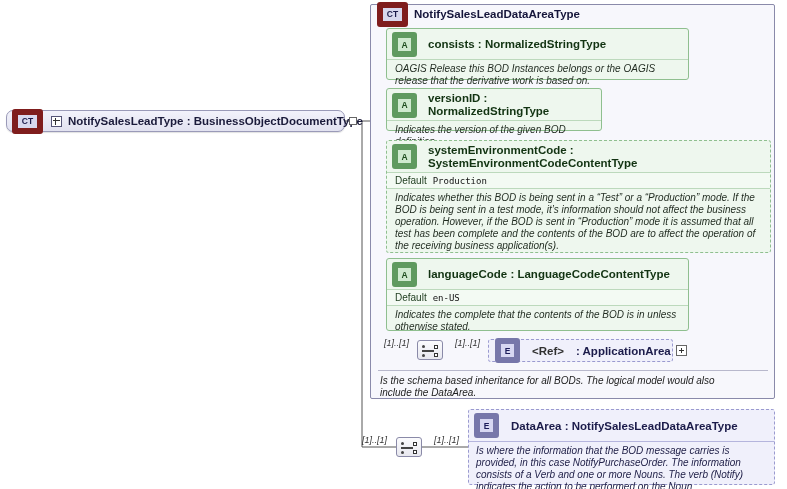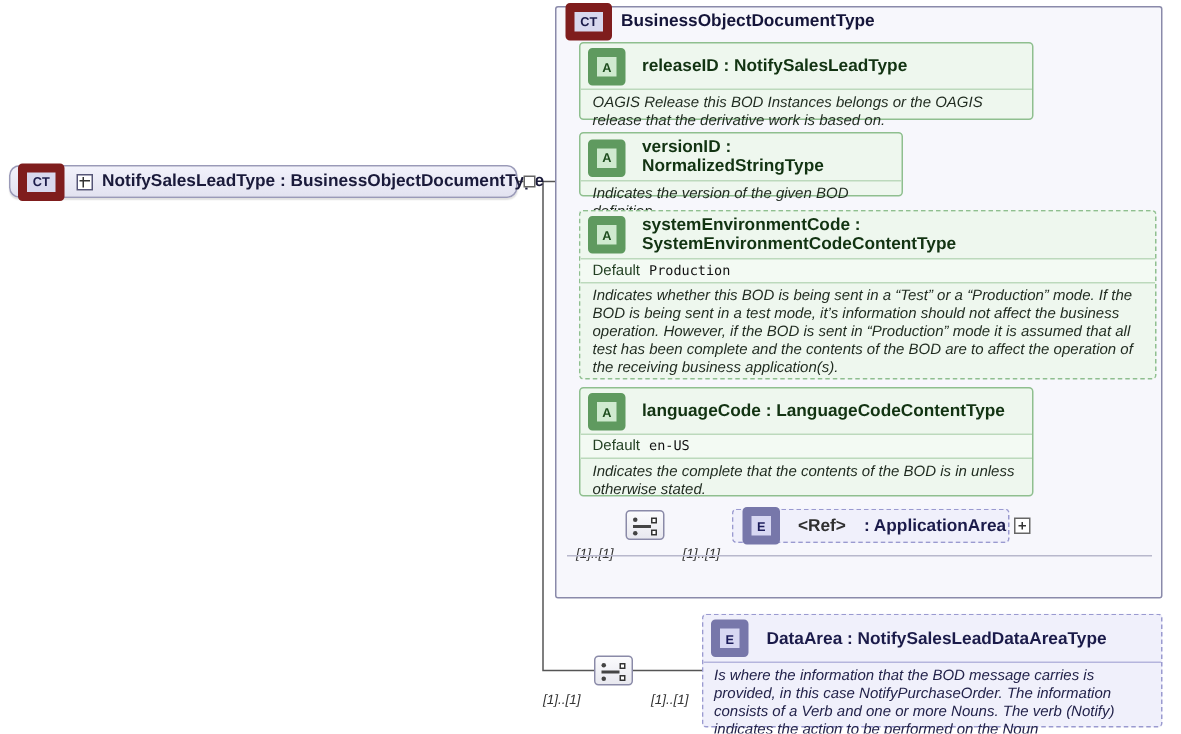--- a/index.html
+++ b/index.html
@@ -238,21 +238,20 @@
     box-sizing: border-box;
   }
 
   
   .occ {
     position: absolute;
     font-size: 9px;
     font-style: italic;
     color: #333;
     white-space: nowrap;
-    margin-top: 26px;
   }
 
   
   .expand {
     position: absolute;
     width: 11px;
     height: 11px;
     border: 1px solid #666;
     background: #fff;
     box-sizing: border-box;
@@ -313,28 +312,28 @@
   <div class="node ct-root" style="left:6px; top:110px; width:339px;">
     <span class="badge ct">CT</span>
     <span class="plus"></span>
     <span class="label" style="margin-left:6px;">NotifySalesLeadType : BusinessObjectDocumentType</span>
   </div>
   <div class="conn-stub" style="left:349px; top:117px;"></div>
 
   <div class="node ct-container" style="left:370px; top:4px; width:405px; height:395px;">
     <div class="ct-container-header">
       <span class="badge ct">CT</span>
-      <span class="title">BusinessObjectDocumentType</span>
+      <span class="title">NotifySalesLeadDataAreaType</span>
     </div>
   </div>
 
   <div class="node attr-box" style="left:386px; top:28px; width:303px; height:52px;">
     <div class="attr-head">
       <span class="badge a">A</span>
-      <span class="name" style="margin-left:5px;">releaseID : NotifySalesLeadType</span>
+      <span class="name" style="margin-left:5px;">consists : NormalizedStringType</span>
     </div>
     <div style="border-top:1px solid #bcd9bc;"></div>
     <div class="desc">OAGIS Release this BOD Instances belongs or the OAGIS release that the derivative work is based on.</div>
   </div>
 
   <div class="node attr-box" style="left:386px; top:88px; width:216px; height:43px;">
     <div class="attr-head">
       <span class="badge a">A</span>
       <span class="name" style="margin-left:5px;">versionID : NormalizedStringType</span>
     </div>
@@ -380,20 +379,21 @@
   <div class="node elem-box dashed" style="left:488px; top:339px; width:185px; height:23px; display:flex; align-items:center;">
     <div class="elem-head" style="padding:0 6px;">
       <span class="badge e">E</span>
       <span class="refname" style="margin-left:6px;">&lt;Ref&gt;</span>
       <span class="name" style="margin-left:12px;">: ApplicationArea</span>
     </div>
   </div>
   <div class="expand" style="left:676px; top:345px;"></div>
 
   <div class="hr-sep" style="left:378px; top:370px; width:390px;"></div>
+  <div class="note" style="left:380px; top:375px; width:360px;">Is the schema based inheritance for all BODs. The logical model would also include the DataArea.</div>
 
   <div class="seq" style="left:396px; top:437px;">
     <span class="bar"></span>
     <span class="dot" style="left:4px; top:4px;"></span>
     <span class="dot" style="left:4px; top:13px;"></span>
     <span class="sq" style="top:4px;"></span>
     <span class="sq" style="top:12px;"></span>
   </div>
   <div class="occ" style="left:362px; top:435px;">[1]..[1]</div>
   <div class="occ" style="left:434px; top:435px;">[1]..[1]</div>

